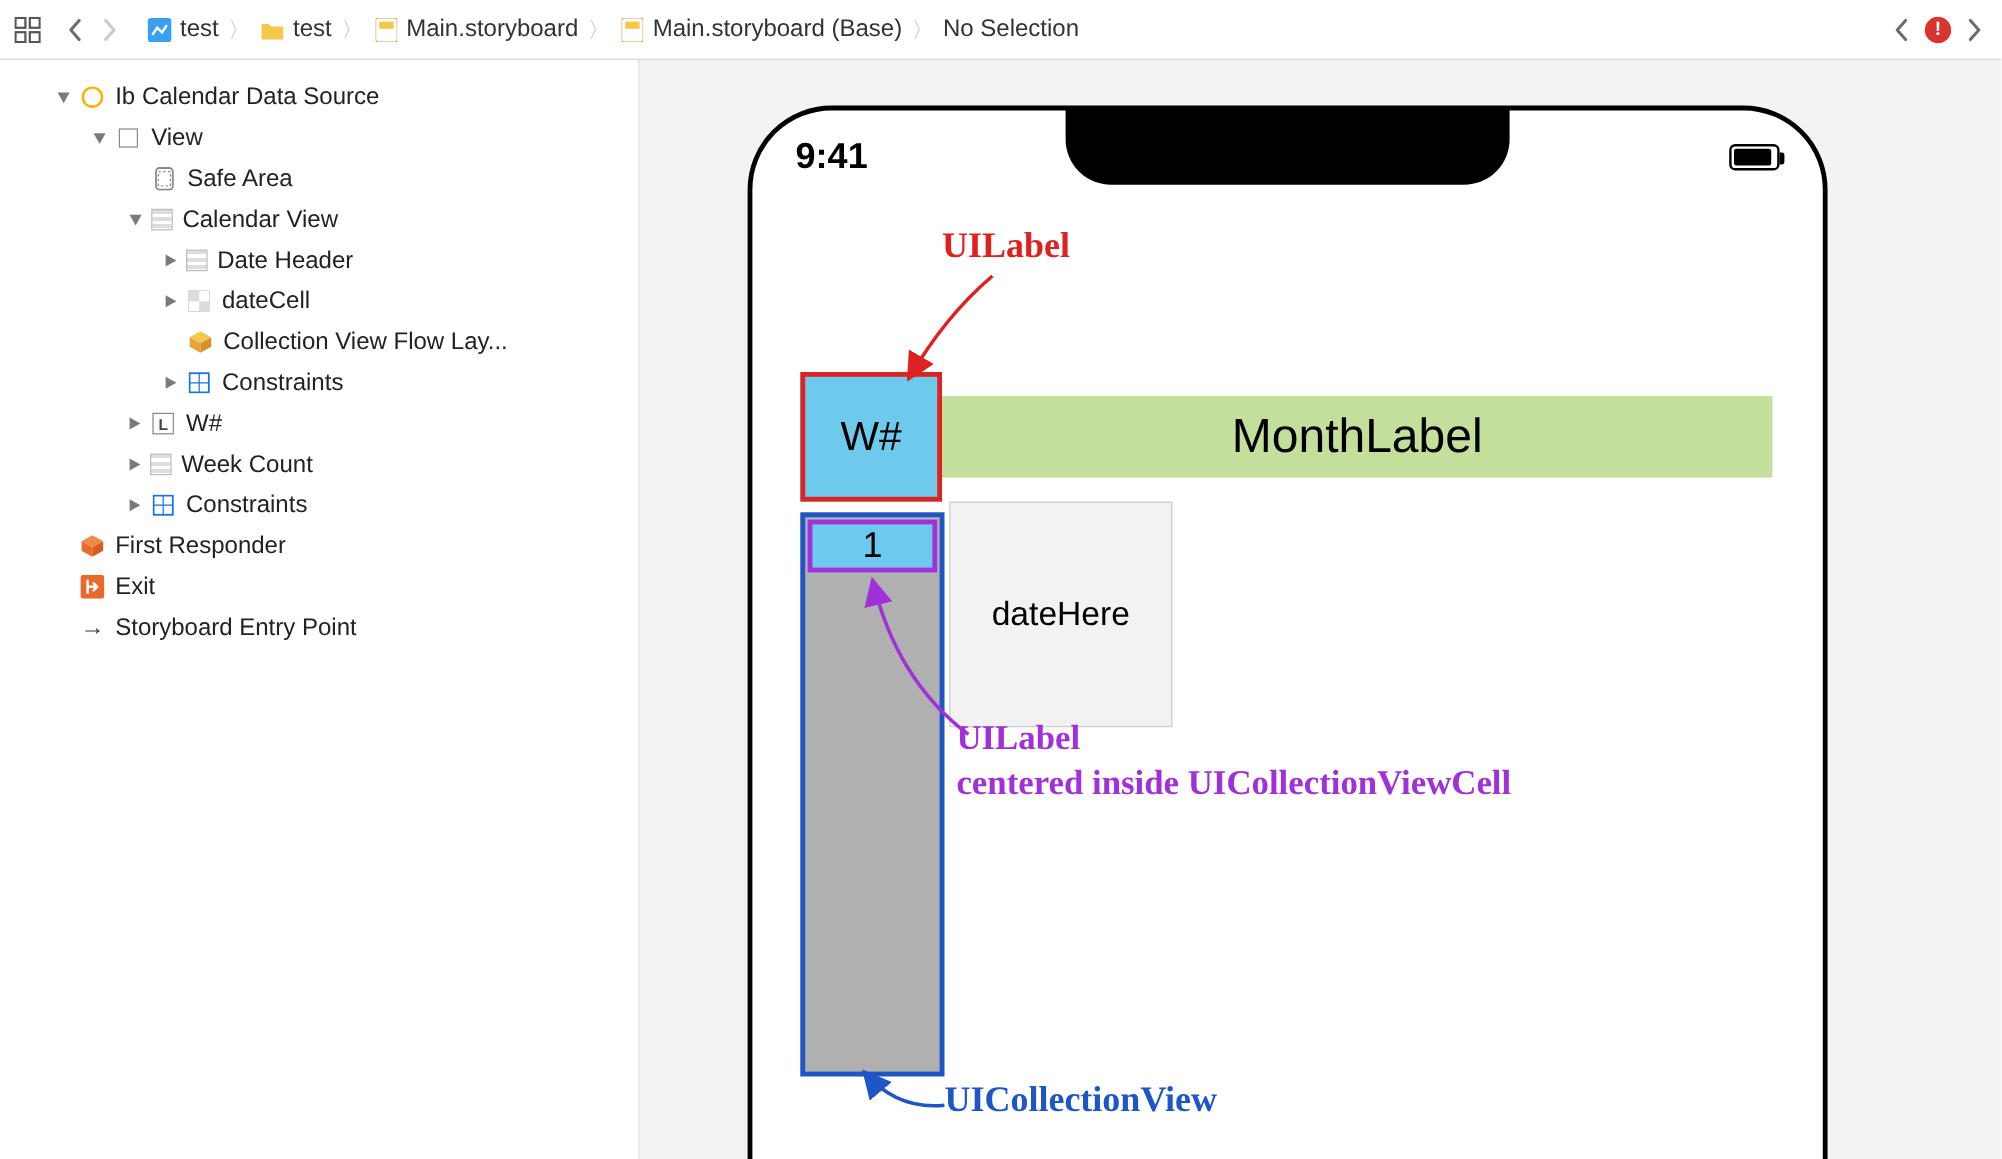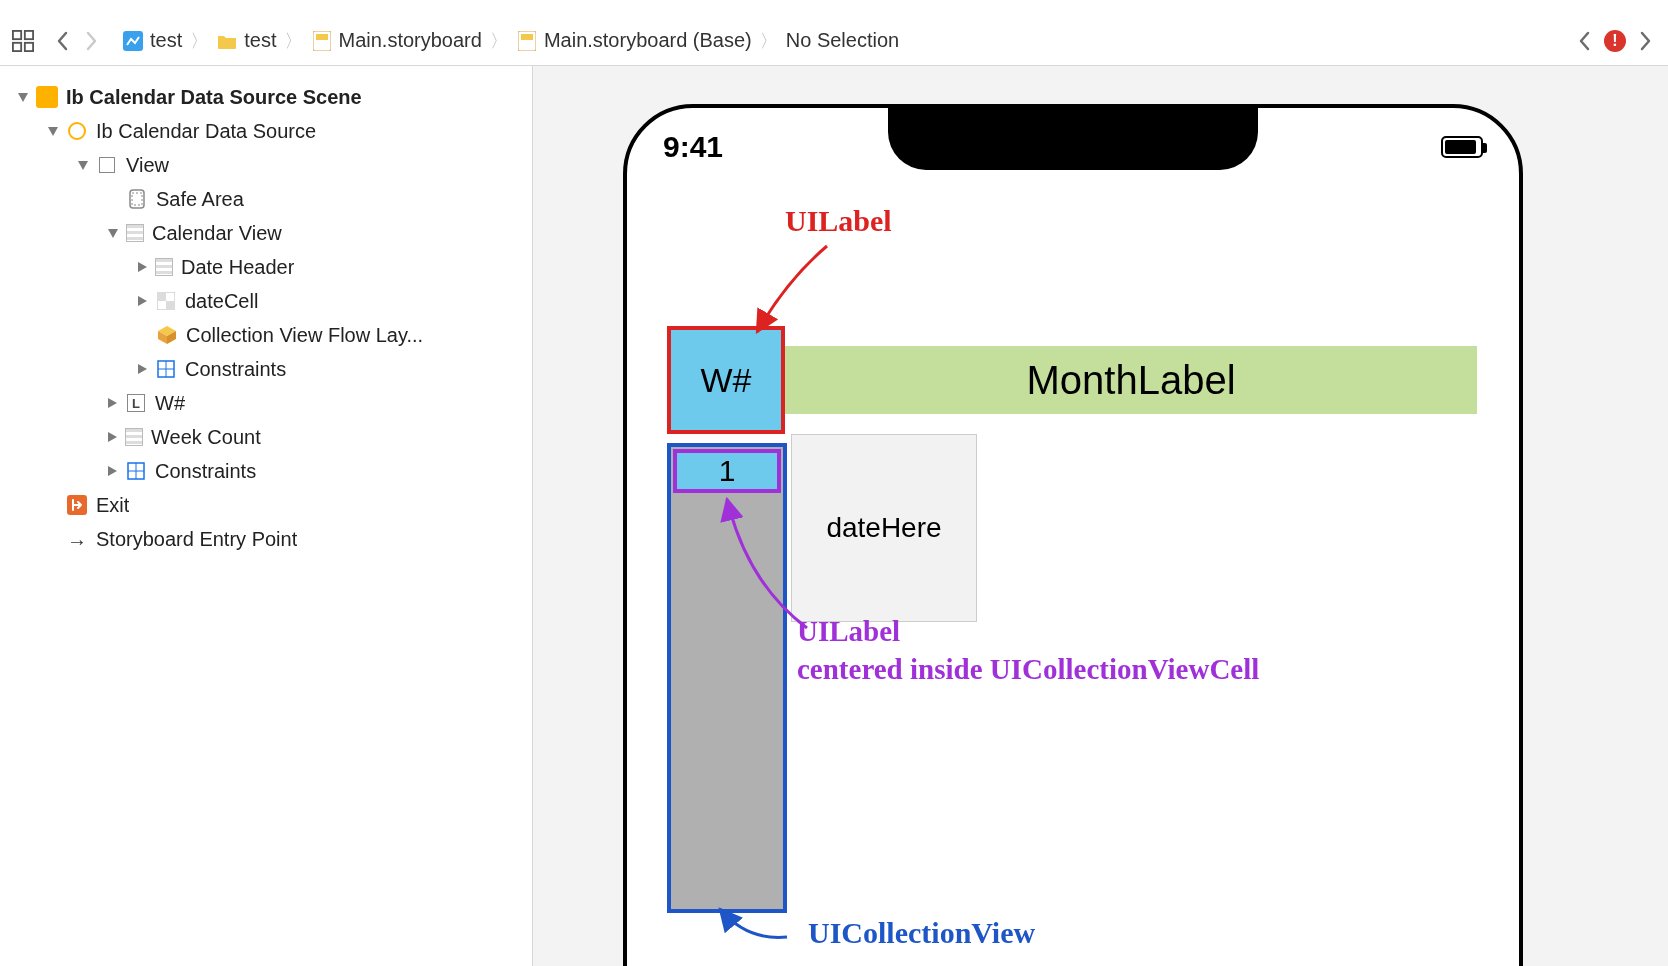--- a/index.html
+++ b/index.html
@@ -15,21 +15,20 @@
   
   .topbar {
     height: 50px;
     display: flex;
     align-items: center;
     border-bottom: 1px solid #d8d8d8;
     padding: 0 10px;
     gap: 6px;
     font-size: 20px;
     color: #333;
-    margin-top: 16px;
   }
   .topbar .squares-icon { width: 26px; height: 26px; margin-right: 8px; display:flex; align-items:center; justify-content:center; }
   .topbar .nav-arrow {
     width: 24px; height: 32px;
     display: flex; align-items: center; justify-content: center;
     color: #6c6c6c;
   }
   .topbar .nav-arrow.disabled { color: #cacaca; }
   .breadcrumb { display: flex; align-items: center; gap: 6px; margin-left: 12px; flex: 1; }
   .bc-sep { color: #bbb; font-size: 18px; padding: 0 2px; }
@@ -169,21 +168,21 @@
 
   
   .ann {
     position:absolute;
     font-family: Georgia, "Times New Roman", serif;
     font-weight: 700;
     font-size: 30px;
   }
   .ann.red { color:#d22; }
   .ann.purple { color:#a030d8; font-size:29px; line-height:1.3; }
-  .ann.blue { color:#1e55c7;margin-left:21px; }
+  .ann.blue { color:#1e55c7; }
 </style>
 </head>
 <body>
 
 <div class="topbar">
   <span class="squares-icon">
     <svg viewBox="0 0 24 24" width="22" height="22">
         <rect x="1" y="1" width="9" height="9" fill="none" stroke="#555" stroke-width="2"></rect>
         <rect x="14" y="1" width="9" height="9" fill="none" stroke="#555" stroke-width="2"></rect>
         <rect x="1" y="14" width="9" height="9" fill="none" stroke="#555" stroke-width="2"></rect>
@@ -257,27 +256,20 @@
       <svg viewBox="0 0 12 20" width="12" height="20">
           <path d="M2 2 L9 10 L2 18" fill="none" stroke="currentColor" stroke-width="2.5" stroke-linecap="round" stroke-linejoin="round"></path>
         </svg>
     </span>
   </div>
 </div>
 
 <div class="main">
 
   <div class="outline">
-    <div class="row bold i0">
-      <span class="disc"></span>
-      <span class="icon ic-scene">
-          <svg width="22" height="22"></svg>
-        </span>
-      <span class="label">Ib Calendar Data Source Scene</span>
-    </div>
     <div class="row i1">
       <span class="disc"></span>
       <span class="icon">
           <span class="ic-vc"></span>
         </span>
       <span class="label">Ib Calendar Data Source</span>
     </div>
     <div class="row i2">
       <span class="disc"></span>
       <span class="icon">
@@ -353,20 +345,31 @@
     <div class="row i3">
       <span class="disc right"></span>
       <span class="icon ic-constr">
           <svg width="18" height="18">
             <rect x="1" y="1" width="16" height="16" fill="none" stroke-width="1.5"></rect>
             <line x1="9" y1="1" x2="9" y2="17" stroke="#1872e8"></line>
             <line x1="1" y1="9" x2="17" y2="9" stroke="#1872e8"></line>
           </svg>
         </span>
       <span class="label">Constraints</span>
+    </div>
+    <div class="row i1">
+      <span class="spacer"></span>
+      <span class="icon ic-fr">
+          <svg width="20" height="20">
+            <path d="M10 1 L19 6 L10 11 L1 6 Z" fill="#f08a4b"></path>
+            <path d="M1 6 L1 14 L10 19 L10 11 Z" fill="#e8692c"></path>
+            <path d="M19 6 L19 14 L10 19 L10 11 Z" fill="#d85a1c"></path>
+          </svg>
+        </span>
+      <span class="label">First Responder</span>
     </div>
     <div class="row i1">
       <span class="spacer"></span>
       <span class="icon ic-exit">
           <svg width="20" height="20">
             <rect width="20" height="20" rx="3" fill="#e8692c"></rect>
             <path d="M7 10 h7 M11 7 l3 3 -3 3 M6 5 v10" stroke="#fff" stroke-width="2" fill="none" stroke-linecap="round" stroke-linejoin="round"></path>
           </svg>
         </span>
       <span class="label">Exit</span>

